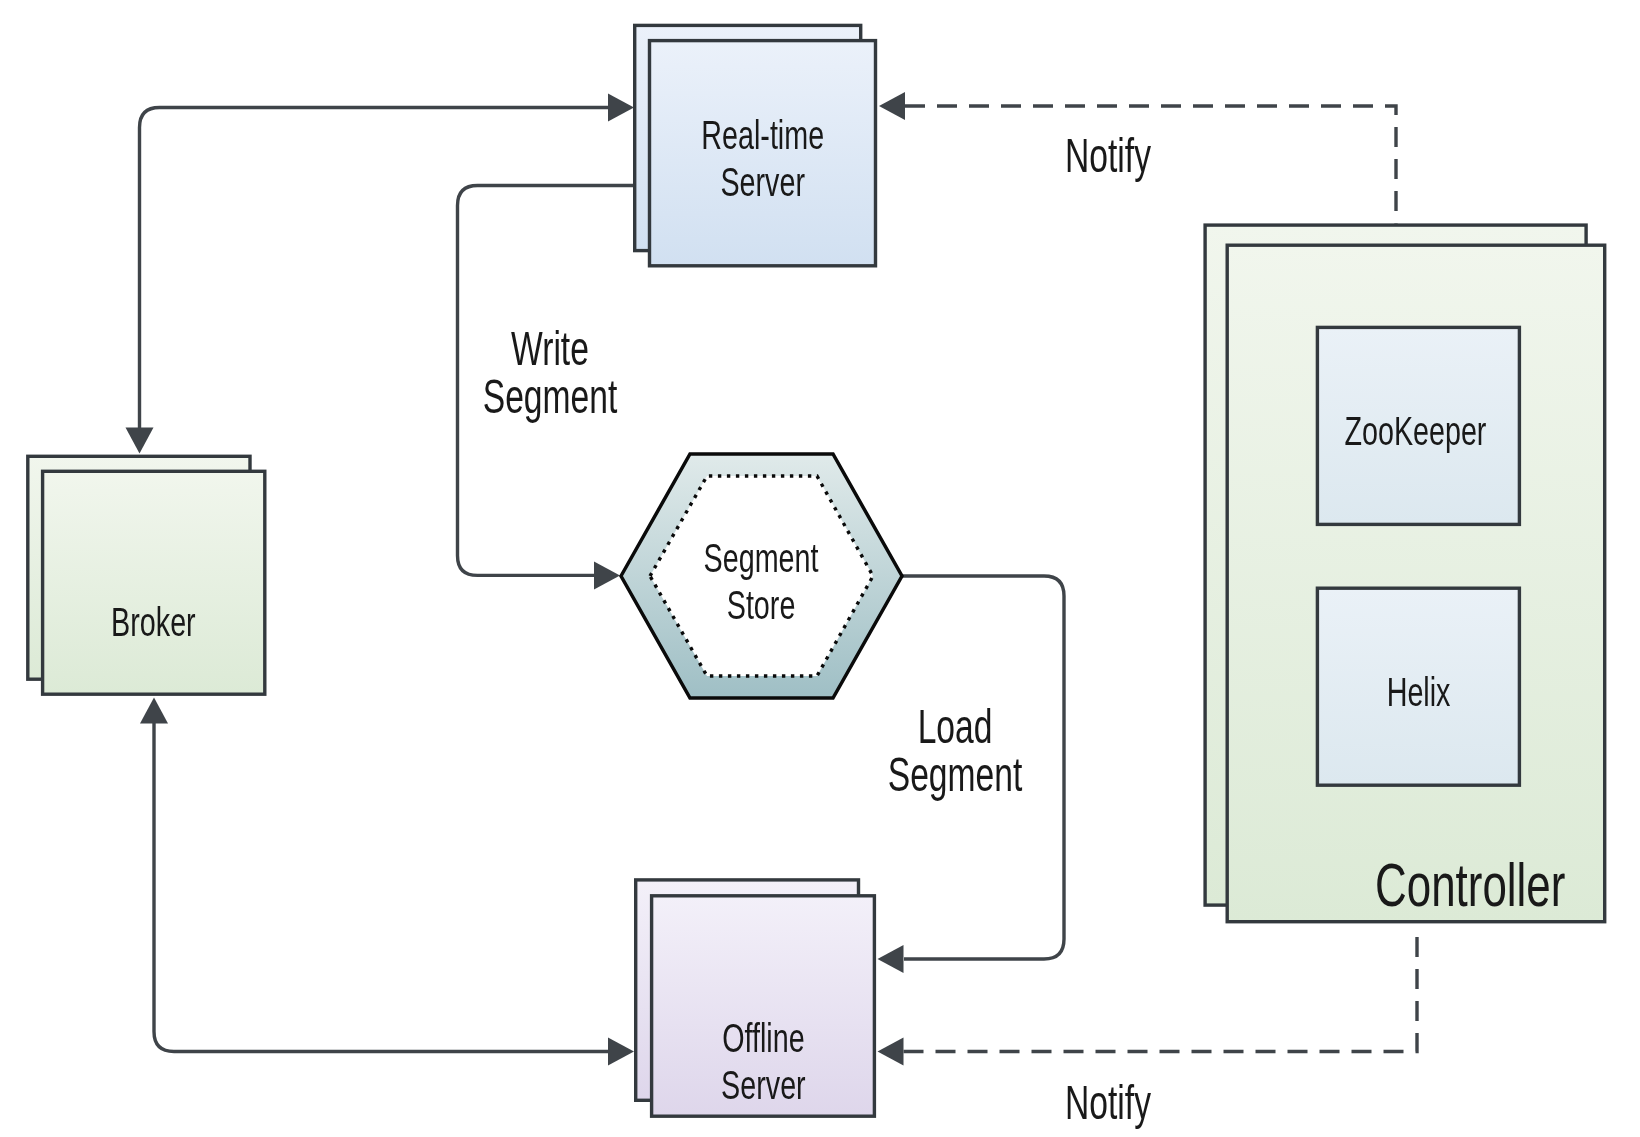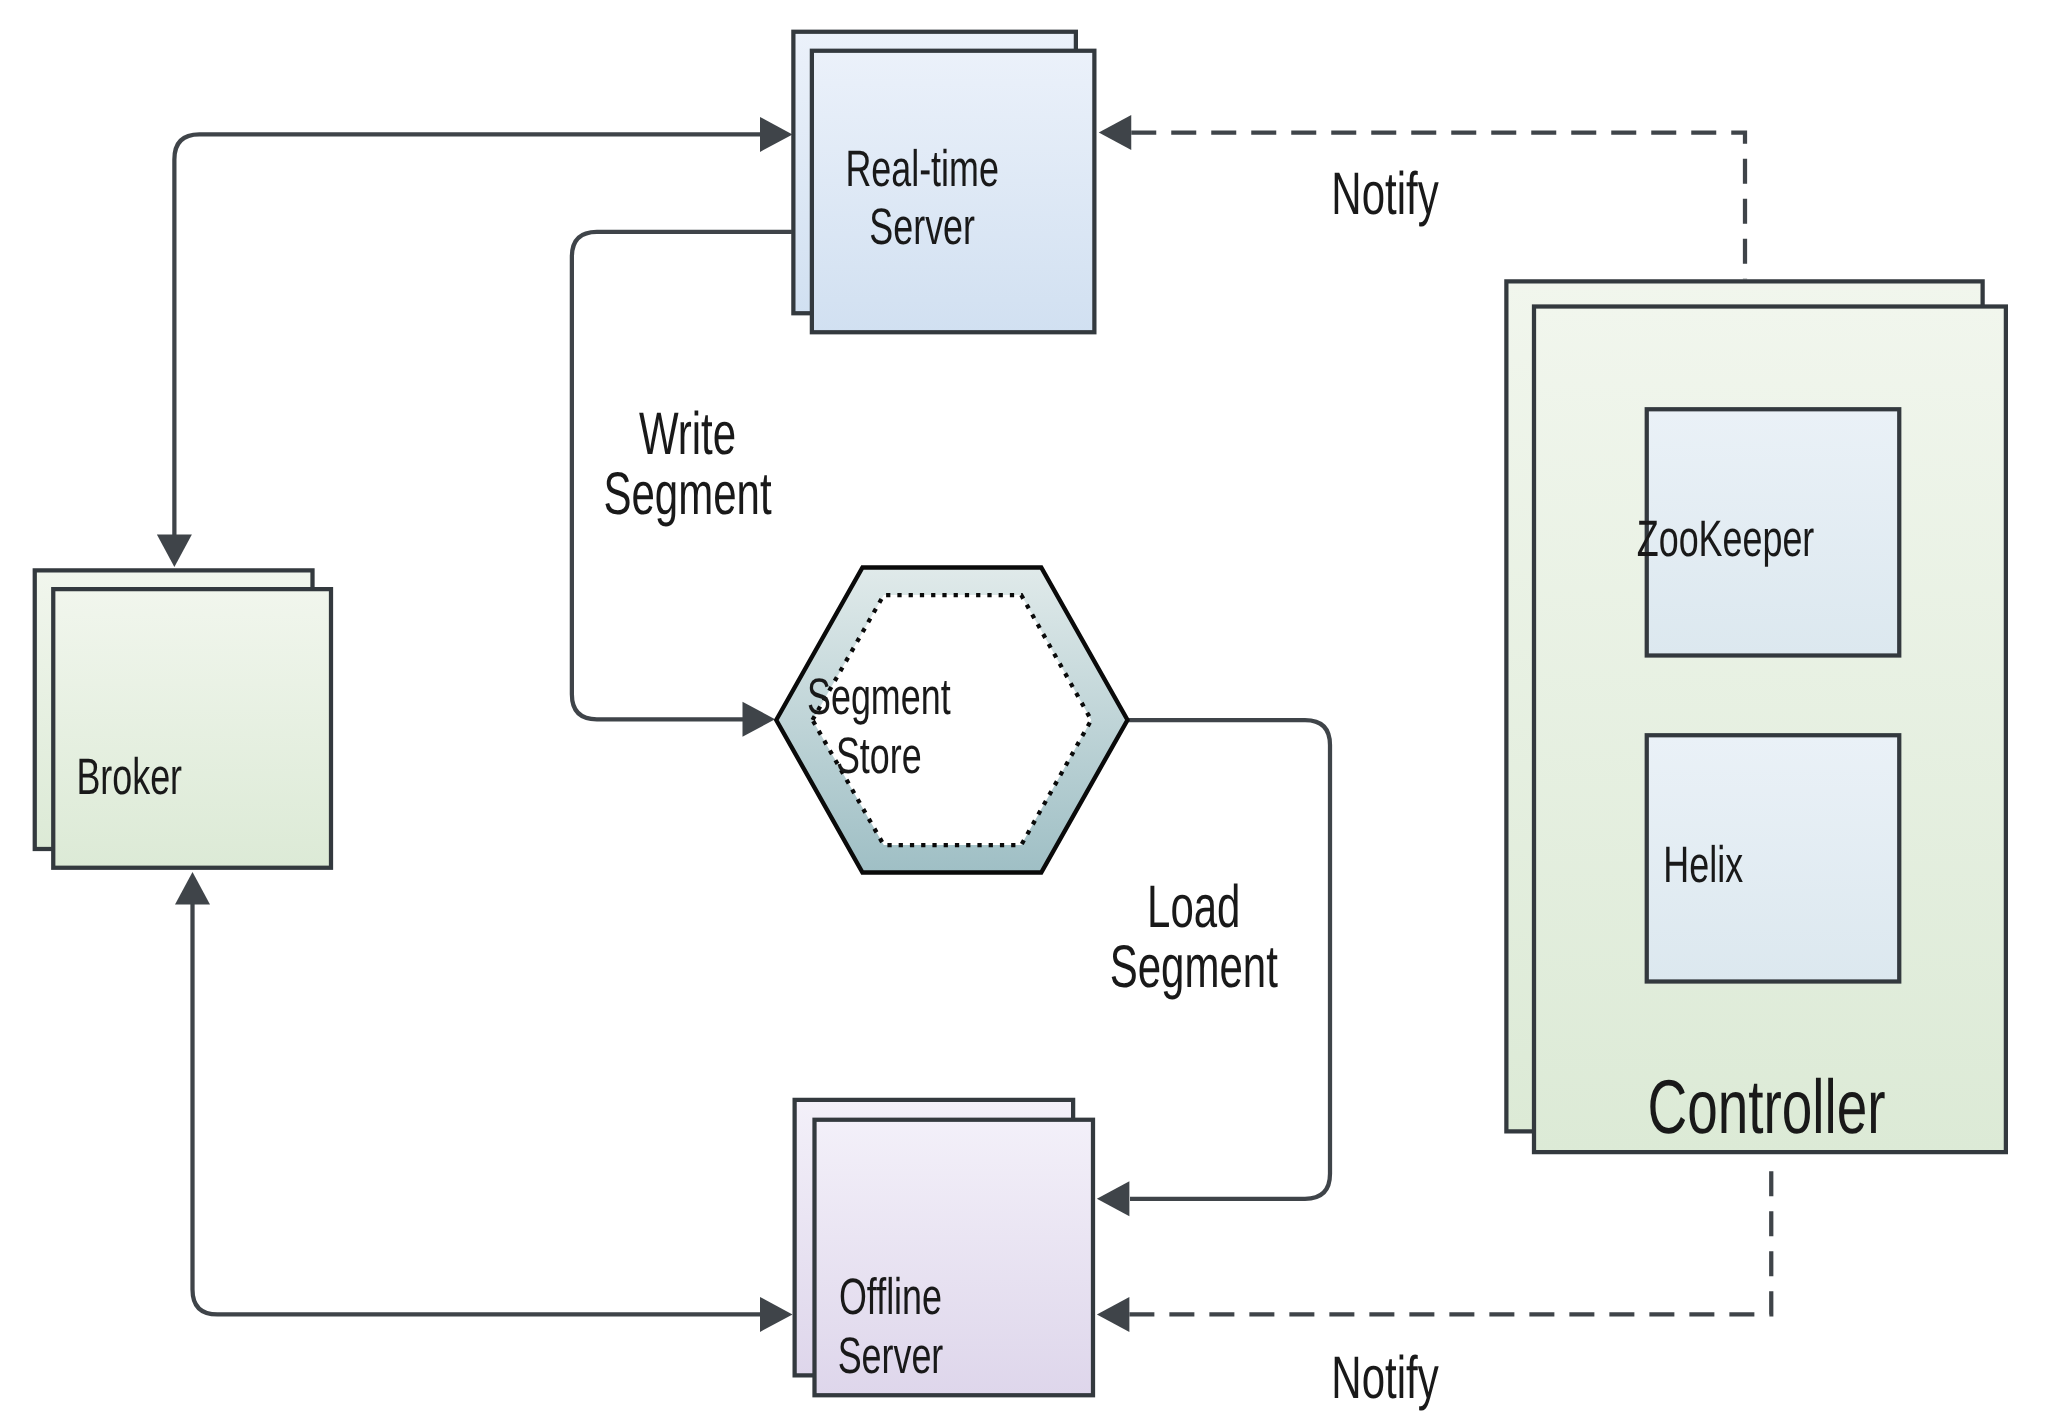--- a/index.html
+++ b/index.html
@@ -17,20 +17,21 @@
   }
   #diagram-svg {
     position: absolute;
     left: 0;
     top: 0;
   }
   .lbl {
     position: absolute;
     display: flex;
     align-items: center;
+    justify-content: center;
     text-align: center;
     color: var(--text-color, #191919);
     font-size: 41px;
     line-height: 47.5px;
     pointer-events: none;
   }
   .lbl .t {
     display: inline-block;
     white-space: pre-line;
     transform: translateY(5.5px) scaleX(0.70);
@@ -48,21 +49,21 @@
   .edge-lbl .t {
     display: inline-block;
     white-space: pre-line;
     transform: scaleX(0.70);
     transform-origin: 50% 50%;
   }
   .lbl-realtime      { left: 649.5px; top: 40.6px;  width: 226px;   height: 225.2px; }
   .lbl-broker        { left: 42.6px;  top: 471.3px; width: 222.2px; height: 222.9px; margin-top: 34px; }
   .lbl-offline       { left: 651.6px; top: 946px; width: 222.8px; height: 220.4px; }
   .lbl-segment-store { left: 621px;   top: 454px;   width: 281px;   height: 244px; }
-  .lbl-zookeeper     { left: 1279px; top: 327.4px; width: 202px;  height: 197px; }
+  .lbl-zookeeper     { left: 1314px; top: 327.4px; width: 202px;  height: 197px; }
   .lbl-helix         { left: 1317.4px; top: 588.2px; width: 202px;  height: 197px; }
   .lbl-controller    { left: 1249px; top: 856.7px; width: 377.5px; height: 57px; font-size: 61px; line-height: 57px; margin-left: 32px; }
   .lbl-controller .t { transform: translateY(0px) scaleX(0.72); }
   .lbl-write-segment { left: 549.5px;  top: 372.4px; text-decoration: underline; }
   .lbl-load-segment  { left: 955px;    top: 750px; }
   .lbl-notify-top    { left: 1107.5px; top: 156px; }
   .lbl-notify-bottom { left: 1107.5px; top: 1103px; }
 </style>
 </head>
 <body>

